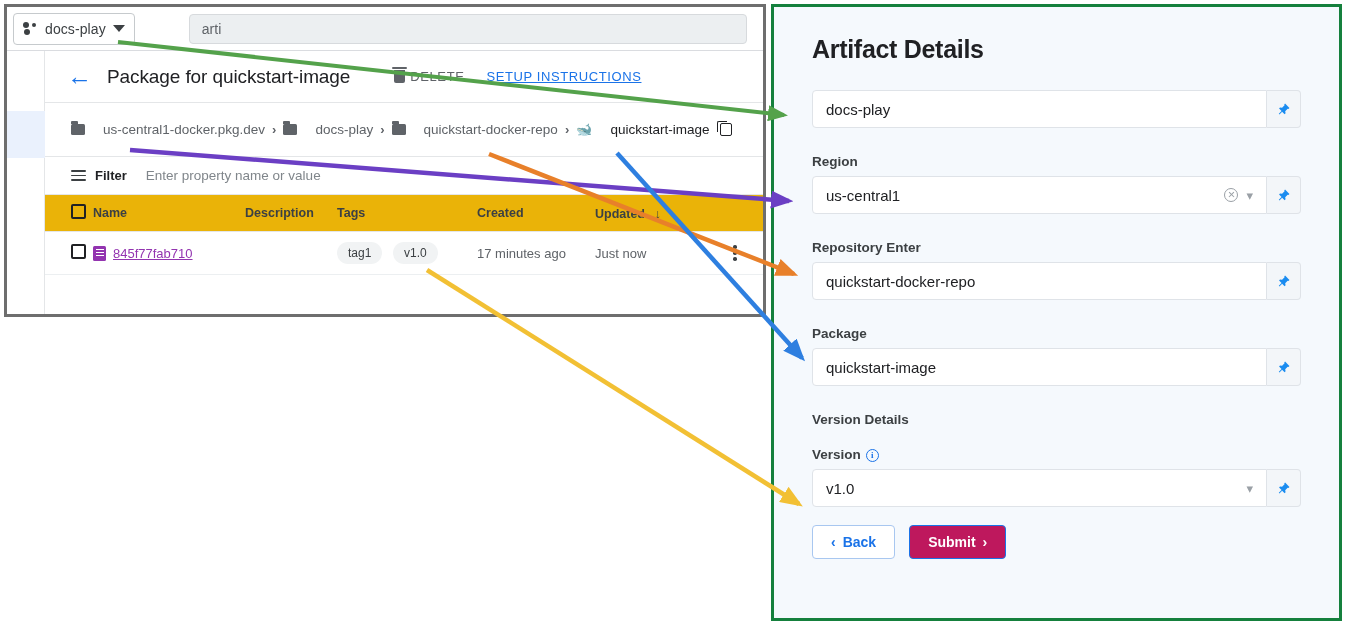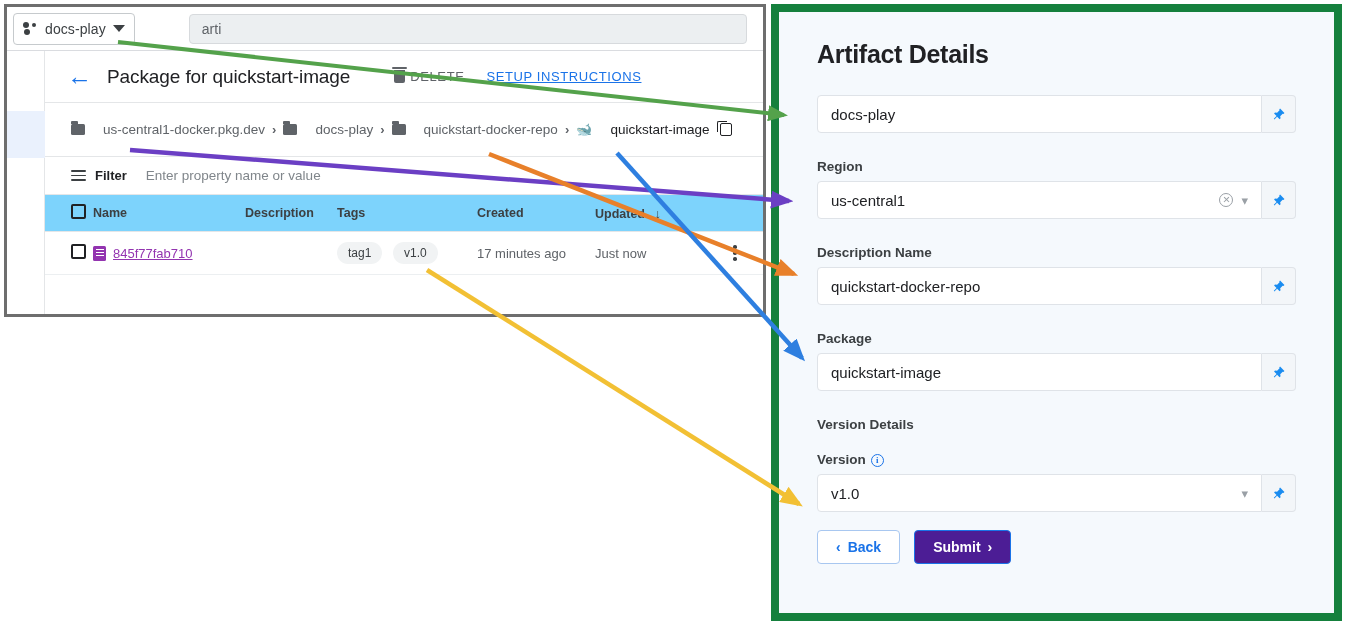--- a/index.html
+++ b/index.html
@@ -96,21 +96,21 @@
   .filter-ico { width:15px; height:11px; position:relative; }
   .filter-ico i{position:absolute;left:0;height:1.8px;background:#3c4043;border-radius:1px;display:block;}
   .filter-ico i:nth-child(1){top:0;width:15px;}
   .filter-ico i:nth-child(2){top:4.5px;width:15px;}
   .filter-ico i:nth-child(3){top:9px;width:15px;}
   .filter-label { font-size:13px; color:#202124; font-weight:bold; }
   .filter-ph { font-size:13.5px; color:#80868b; margin-left: 10px; }
 
   table.digests { width:100%; border-collapse: collapse; }
   table.digests th {
-    background:#7dd3fc; font-size:12.5px; color:#3c4043; text-align:left;
+    background:#eab308; font-size:12.5px; color:#3c4043; text-align:left;
     padding: 9px 0 9px 0; font-weight: bold; border-bottom: 1px solid #e4e6e8;
   }
   table.digests td {
     font-size:13px; color:#5f6368; padding: 10px 0; border-bottom: 1px solid #eceff1;
     vertical-align: middle;
   }
   .cb-cell { width: 48px; padding-left: 26px !important; }
   .cb { width:15px;height:15px;border:2px solid #202124;border-radius:2px;display:inline-block; cursor:pointer;}
   .c-name { width: 152px; }
   .c-desc { width: 92px; }
@@ -126,21 +126,21 @@
     display:inline-block; background:#f1f3f4; color:#3c4043; font-size:12px;
     border-radius:11px; padding: 4px 11px; margin-right: 7px;
   }
   .sort-arrow { margin-left:6px; font-size:13px; }
   .kebab { display:flex;flex-direction:column;gap:2.5px; align-items:center; cursor:pointer;}
   .kebab i{width:3.5px;height:3.5px;background:#3c4043;border-radius:50%;display:block;}
 
   
   #right-panel {
     position: absolute; left: 771px; top: 4px; width: 571px; height: 617px;
-    background: #f5f9fd; border: 8px solid #15803d;
+    background: #f5f9fd; border: 3px solid #15803d;
   }
   #panel-inner { padding: 28px 38px 0 38px; }
   .panel-title { font-size: 25px; color: #202124; font-weight: bold; letter-spacing:-.3px; }
   .field-block { margin-top: 26px; }
   .field-label { font-size: 13.5px; color: #3c4043; font-weight: bold; margin-bottom: 7px; }
   .field-row { display: flex; align-items: stretch; }
   .field-input {
     flex: 1; height: 38px; background:#fff; border: 1px solid #dfe3e8;
     border-radius: 4px 0 0 4px; display:flex; align-items:center; padding: 0 13px;
     font-size: 15px; color: #202124; gap: 8px;
@@ -170,21 +170,21 @@
     width:13px;height:13px;border:1.2px solid #1a73e8;border-radius:50%;
     color:#1a73e8;font-size:9px;font-weight:bold;margin-left:5px; vertical-align: middle;
     font-family:"Liberation Serif", serif;
   }
   .btn-row { display:flex; gap: 14px; margin-top: 18px; }
   .btn {
     height: 34px; border-radius: 4px; display:flex; align-items:center; justify-content:center;
     font-size: 14px; font-weight: bold; cursor:pointer; padding: 0 18px; gap: 7px;
   }
   .btn-back { background:#fff; border:1px solid #a8c7f0; color:#1a73e8; }
-  .btn-submit { background:#4c1d95; border:1px solid #1a73e8; color:#fff; }
+  .btn-submit { background:#be185d; border:1px solid #1a73e8; color:#fff; }
 
   
   #arrows { position:absolute; left:0; top:0; width:1346px; height:625px; pointer-events:none; }
 </style>
 </head>
 <body>
 
 <div id="root">
 
   <div id="left-window">
@@ -331,21 +331,21 @@
           </div>
           <div class="pin-btn">
             <svg class="pin-ico" viewBox="0 0 24 24">
               <path d="M14.5 2.5l7 7-1.6 1.6-1.2-.5-4 4 .6 3.3-1.5 1.5-4-4-4.4 4.4-.9-.9 4.4-4.4-4-4L6.4 8.6l3.3.6 4-4-.5-1.2z" fill="#1a8cf0"></path>
             </svg>
           </div>
         </div>
       </div>
 
       <div class="field-block">
-        <div class="field-label">Description Name</div>
+        <div class="field-label">Repository Enter</div>
         <div class="field-row">
           <div class="field-input">
             <span class="val">quickstart-docker-repo</span>
           </div>
           <div class="pin-btn">
             <svg class="pin-ico" viewBox="0 0 24 24">
               <path d="M14.5 2.5l7 7-1.6 1.6-1.2-.5-4 4 .6 3.3-1.5 1.5-4-4-4.4 4.4-.9-.9 4.4-4.4-4-4L6.4 8.6l3.3.6 4-4-.5-1.2z" fill="#1a8cf0"></path>
             </svg>
           </div>
         </div>

